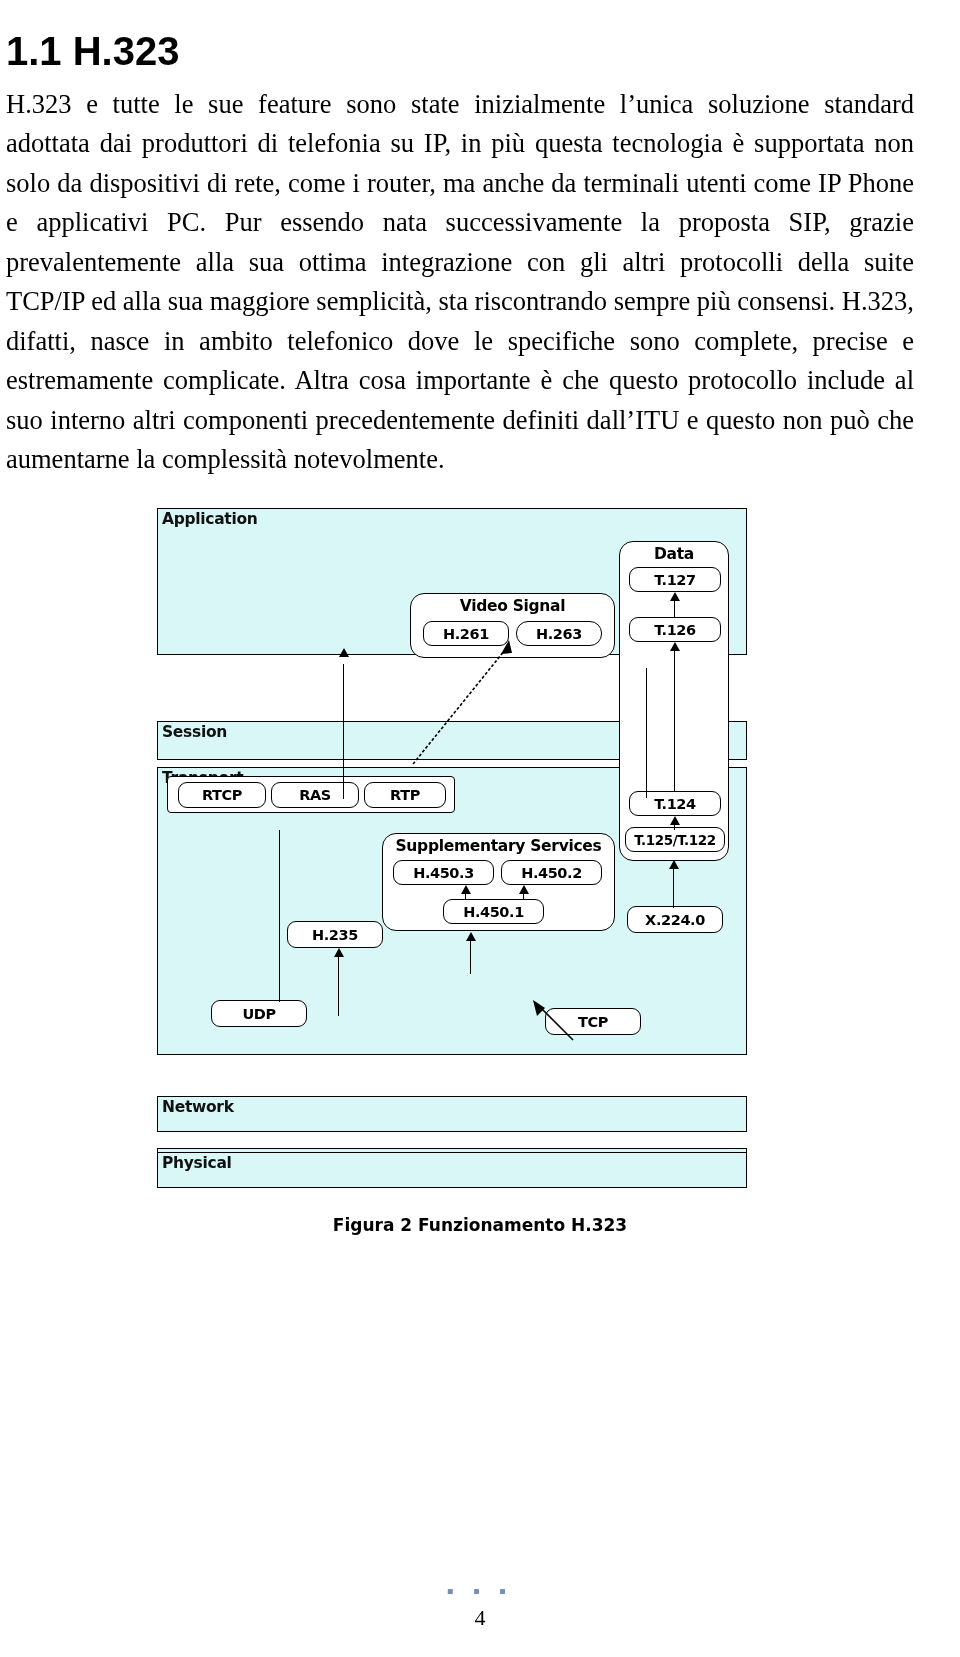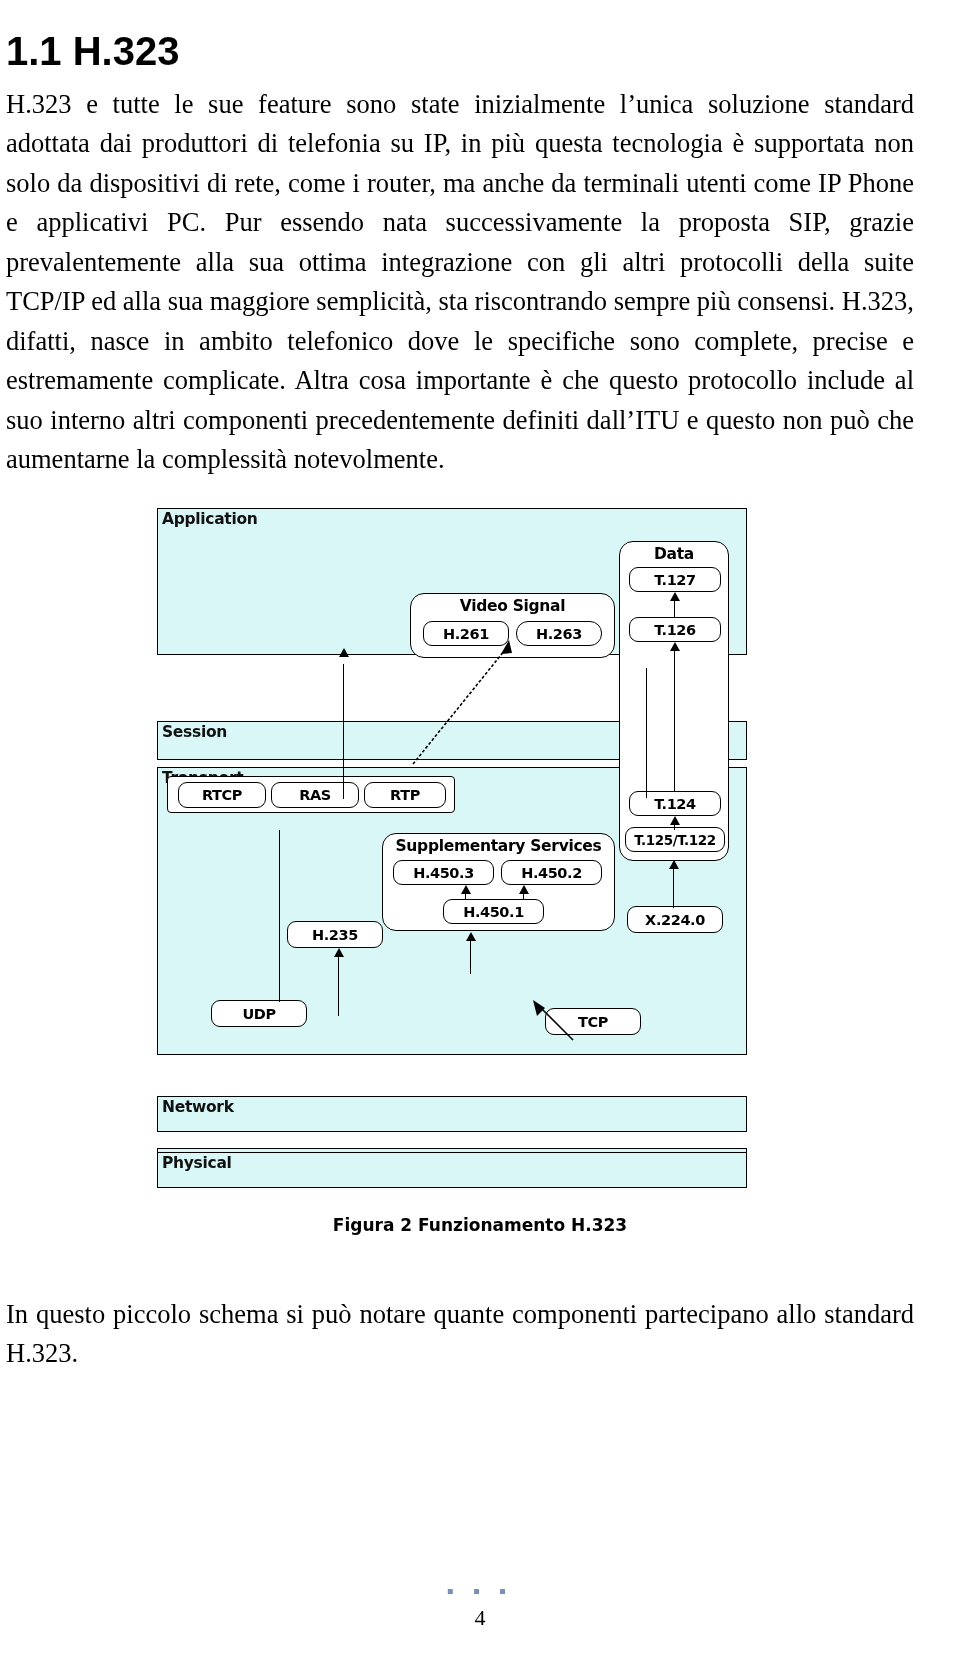--- a/index.html
+++ b/index.html
@@ -244,18 +244,17 @@
       <svg class="diag-line" width="70" height="55" style="left:368px; top:488px;" viewBox="0 0 70 55">
         <line x1="48" y1="44" x2="16" y2="12" stroke="#000" stroke-width="1.6"></line>
         <polygon points="8,4 20,12 12,20" fill="#000"></polygon>
       </svg>
 
     </div>
   </div>
 
   <div class="caption">Figura 2 Funzionamento H.323</div>
 
-  <p class="bodytext" id="para-close">In questo piccolo schema si può notare quante componenti partecipano allo standard H.323.</p>
 
   <div class="footer-dots">▪ ▪ ▪</div>
   <div class="footer-page">4</div>
 
 </div>
 
 </body></html>

